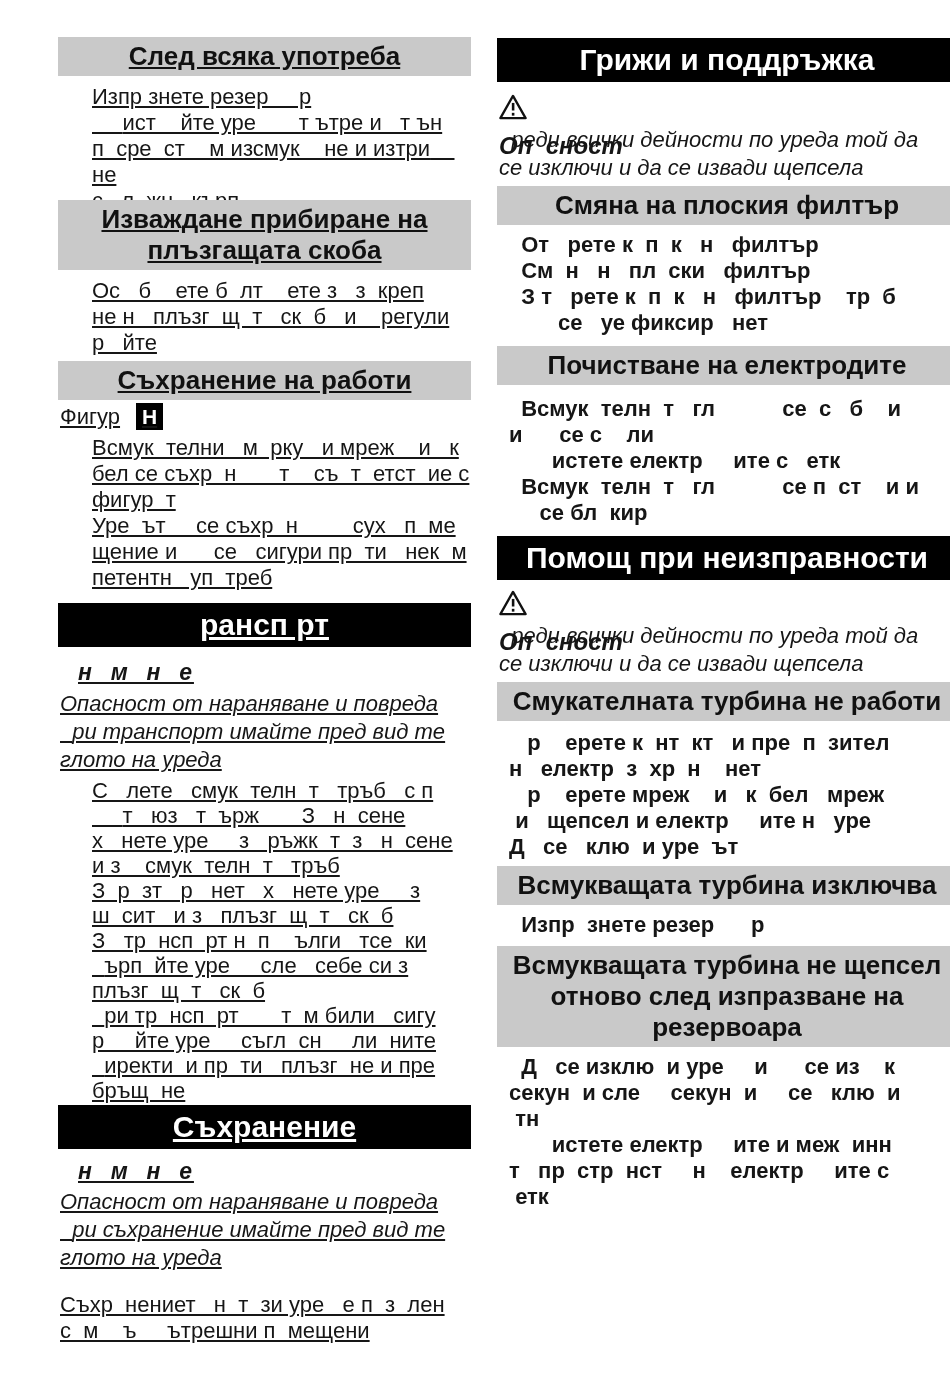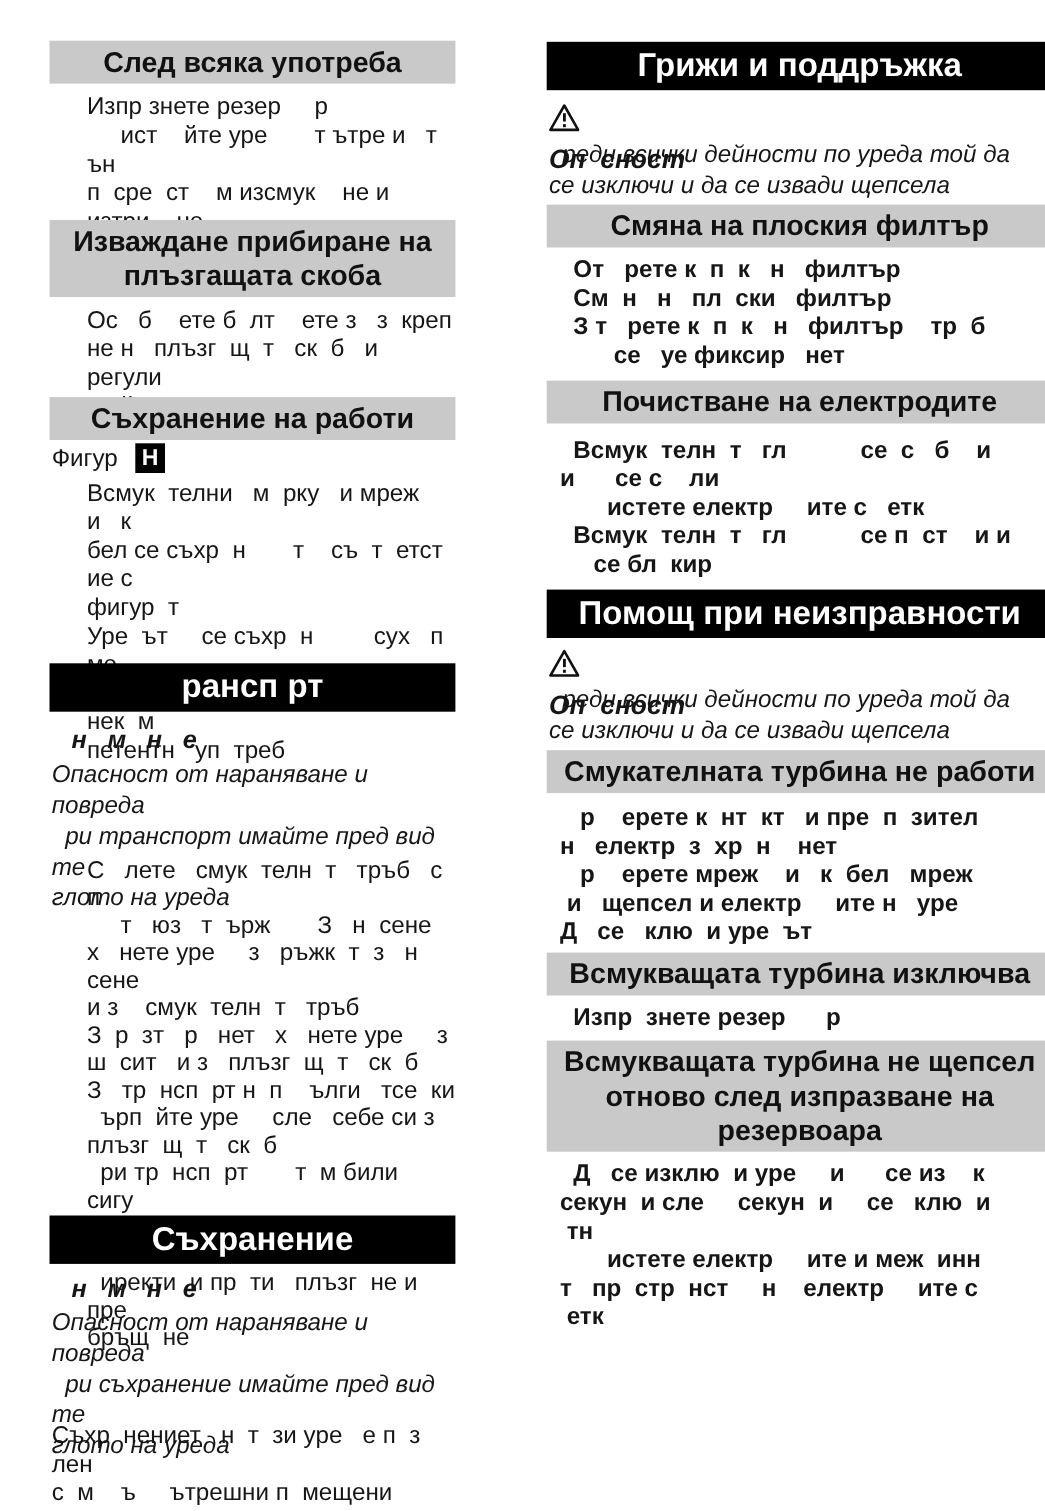--- a/index.html
+++ b/index.html
@@ -2,21 +2,21 @@
 <html><head>
 <meta charset="utf-8">
 <style>
   html,body{margin:0;padding:0;}
   body{
     width:950px;height:1374px;position:relative;background:#ffffff;
     font-family:"Liberation Sans","DejaVu Sans",sans-serif;color:#161616;
     overflow:hidden;
   }
   .blk{position:absolute;box-sizing:border-box;}
-  .cl{left:45px;width:369px;}
+  .cl{left:58px;width:413px;text-decoration:underline;}
   .cr{left:497px;width:460px;}
   .h-gray{
     background:#c9c9c9;font-weight:bold;font-size:26px;line-height:31px;
     text-align:center;padding:4px 2px;white-space:pre-line;color:#111;
   }
   .h-black{
     background:#000000;color:#ffffff;font-weight:bold;font-size:30px;
     line-height:34px;text-align:center;padding:5px 2px;white-space:pre-line;
   }
   .p{

